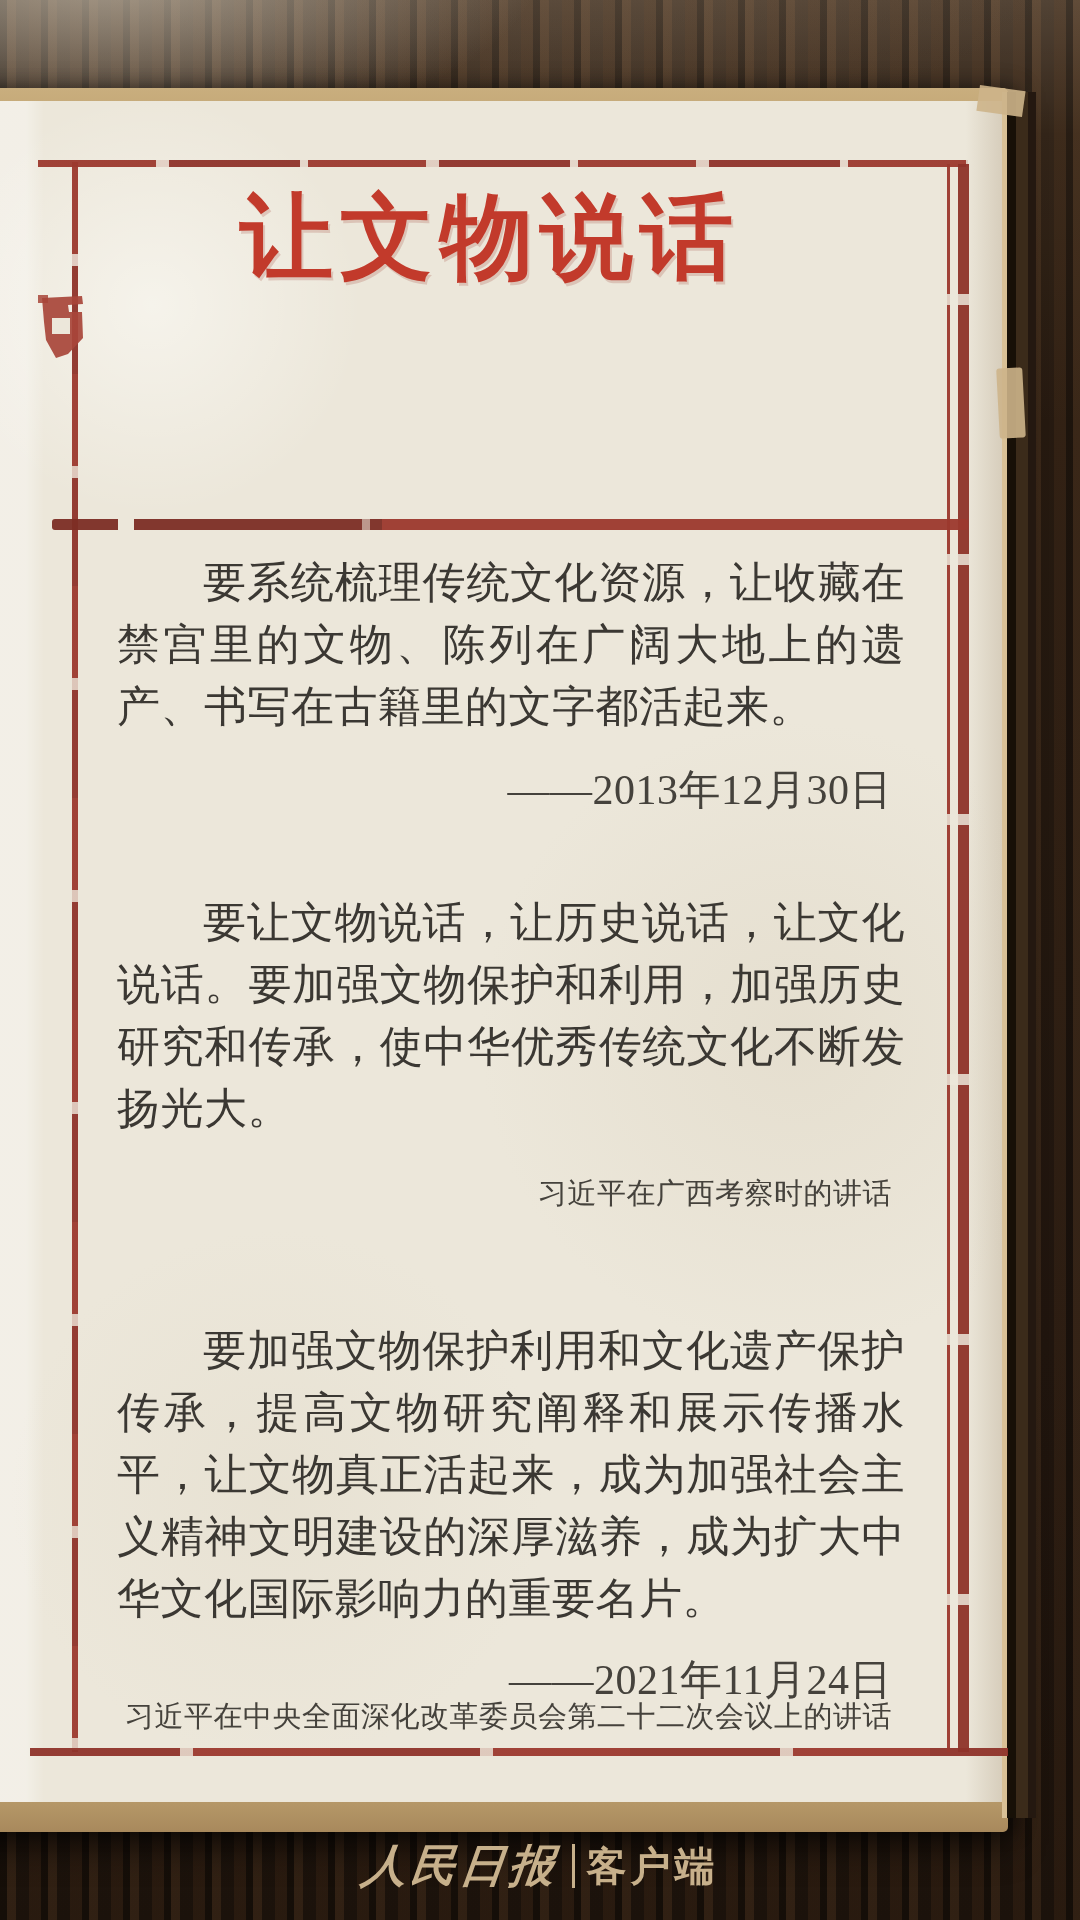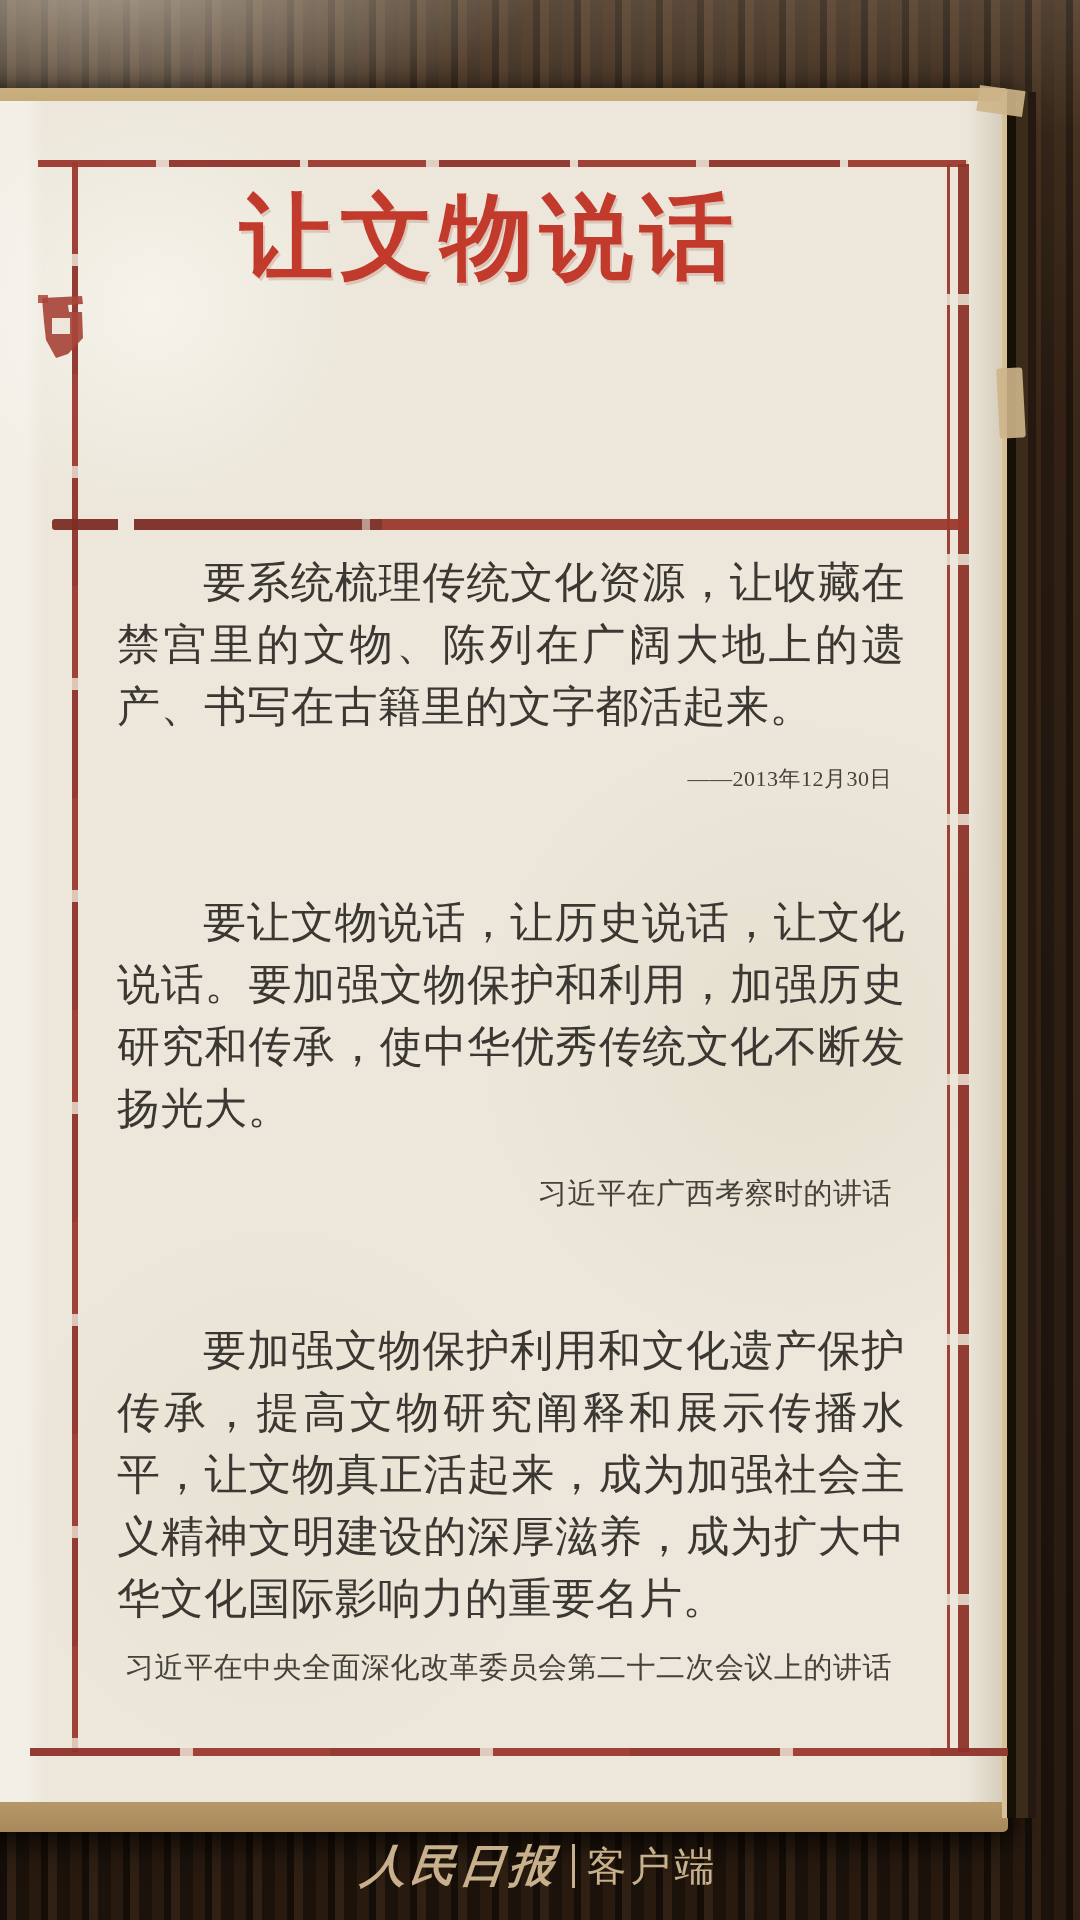--- a/index.html
+++ b/index.html
@@ -77,42 +77,42 @@
     position:absolute;left:104px;width:788px;
     color:#3b3833;font-size:43px;line-height:62px;
     text-align:justify;text-indent:2em;letter-spacing:.5px;margin-left:13px;
   }
   .q1{top:552px;}
   .q2{top:892px;}
   .q3{top:1320px;}
   .attr{
     position:absolute;left:90px;width:802px;text-align:right;color:#45423c;
   }
-  .attr-date{font-size:22px;line-height:37px;letter-spacing:.5px;}
+  .attr-date{font-size:42px;line-height:37px;letter-spacing:.5px;margin-top:12px;}
   .attr-source{font-size:29px;line-height:35px;letter-spacing:.5px;}
   .a1{top:760px;}
   .a2{top:1176px;}
   .a3{top:1650px;}
   
   .footer-logo{
     position:absolute;left:0;top:1836px;width:1080px;text-align:center;
     color:#c7b08b;white-space:nowrap;
   }
   .logo-masthead{
     font-family:"DejaVu Serif","Liberation Serif",serif;
     font-style:italic;font-weight:700;font-size:45px;letter-spacing:4px;
     display:inline-block;transform:skewX(-6deg);vertical-align:middle;
   }
   .logo-bar{
     display:inline-block;vertical-align:middle;width:3px;height:44px;
     background:#c7b08b;margin:0 12px 0 14px;
   }
   .logo-client{
     font-family:"DejaVu Sans","Liberation Sans",sans-serif;
-    font-weight:400;font-size:40px;letter-spacing:4px;
+    font-weight:700;font-size:40px;letter-spacing:4px;
     display:inline-block;vertical-align:middle;text-align:center;
   }
 </style>
 </head>
 <body>
 
 <div class="book"></div>
 <div class="paper"></div>
 <div class="edge-right"></div>
 <div class="tape tape1"></div>
@@ -139,18 +139,19 @@
   <div class="attr-date">——2013年12月30日</div>
 </div>
 
 <div class="quote q2">要让文物说话，让历史说话，让文化说话。要加强文物保护和利用，加强历史研究和传承，使中华优秀传统文化不断发扬光大。</div>
 <div class="attr a2">
   <div class="attr-source">习近平在广西考察时的讲话</div>
 </div>
 
 <div class="quote q3">要加强文物保护利用和文化遗产保护传承，提高文物研究阐释和展示传播水平，让文物真正活起来，成为加强社会主义精神文明建设的深厚滋养，成为扩大中华文化国际影响力的重要名片。</div>
 <div class="attr a3">
+  <div class="attr-date">——2021年11月24日</div>
   <div class="attr-source">习近平在中央全面深化改革委员会第二十二次会议上的讲话</div>
 </div>
 
 <div class="footer-logo">
   <span class="logo-masthead">人民日报</span><span class="logo-bar"></span><span class="logo-client">客户端</span>
 </div>
 
 </body></html>

